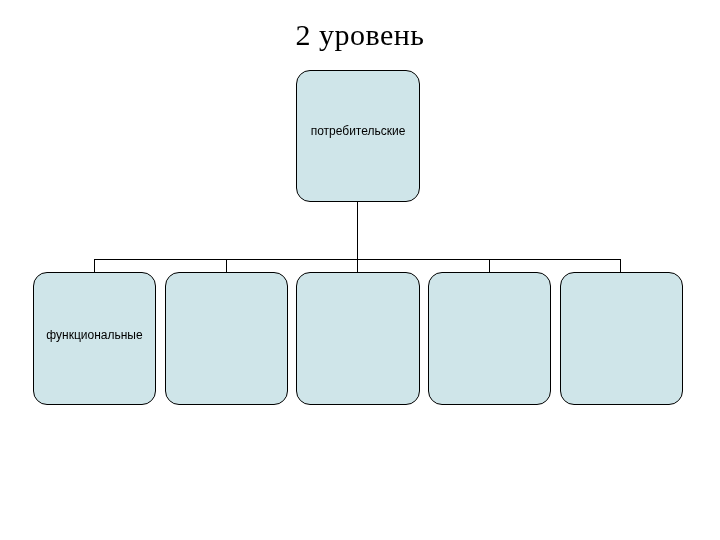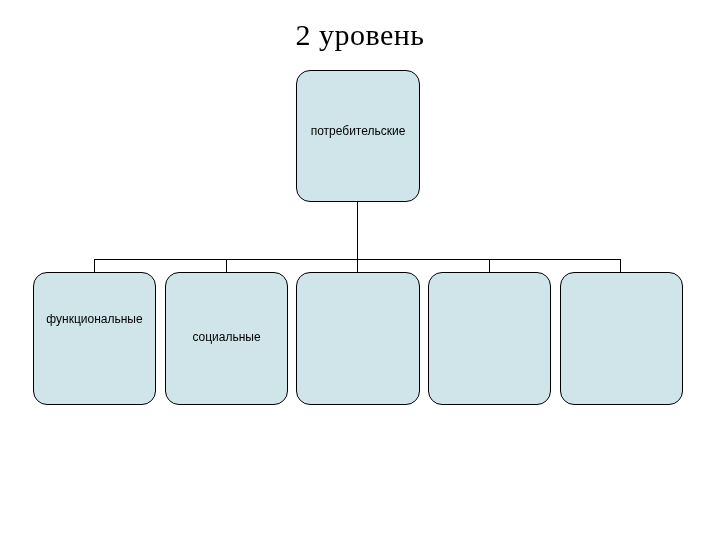--- a/index.html
+++ b/index.html
@@ -61,24 +61,23 @@
 
   <div class="connector" style="left:357px; top:202px; width:1px; height:70px;"></div>
   <div class="connector" style="left:94px; top:259px; width:527px; height:1px;"></div>
   <div class="connector" style="left:94px; top:259px; width:1px; height:14px;"></div>
   <div class="connector" style="left:226px; top:259px; width:1px; height:14px;"></div>
   <div class="connector" style="left:357px; top:259px; width:1px; height:14px;"></div>
   <div class="connector" style="left:489px; top:259px; width:1px; height:14px;"></div>
   <div class="connector" style="left:620px; top:259px; width:1px; height:14px;"></div>
 
   <div class="node" style="left:33px; top:272px; width:123px; height:133px;"></div>
-  <div class="node-label" style="left:10px; top:313px; width:169px;">функциональные</div>
+  <div class="node-label" style="left:10px; top:329px; width:169px;">функциональные</div>
 
   <div class="node" style="left:165px; top:272px; width:123px; height:133px;"></div>
-  <div class="node-label" style="left:160px; top:331px; width:133px;">социальные</div>
 
   <div class="node" style="left:296px; top:272px; width:124px; height:133px;"></div>
 
   <div class="node" style="left:428px; top:272px; width:123px; height:133px;"></div>
 
   <div class="node" style="left:560px; top:272px; width:123px; height:133px;"></div>
 
 </div>
 
 </body></html>

